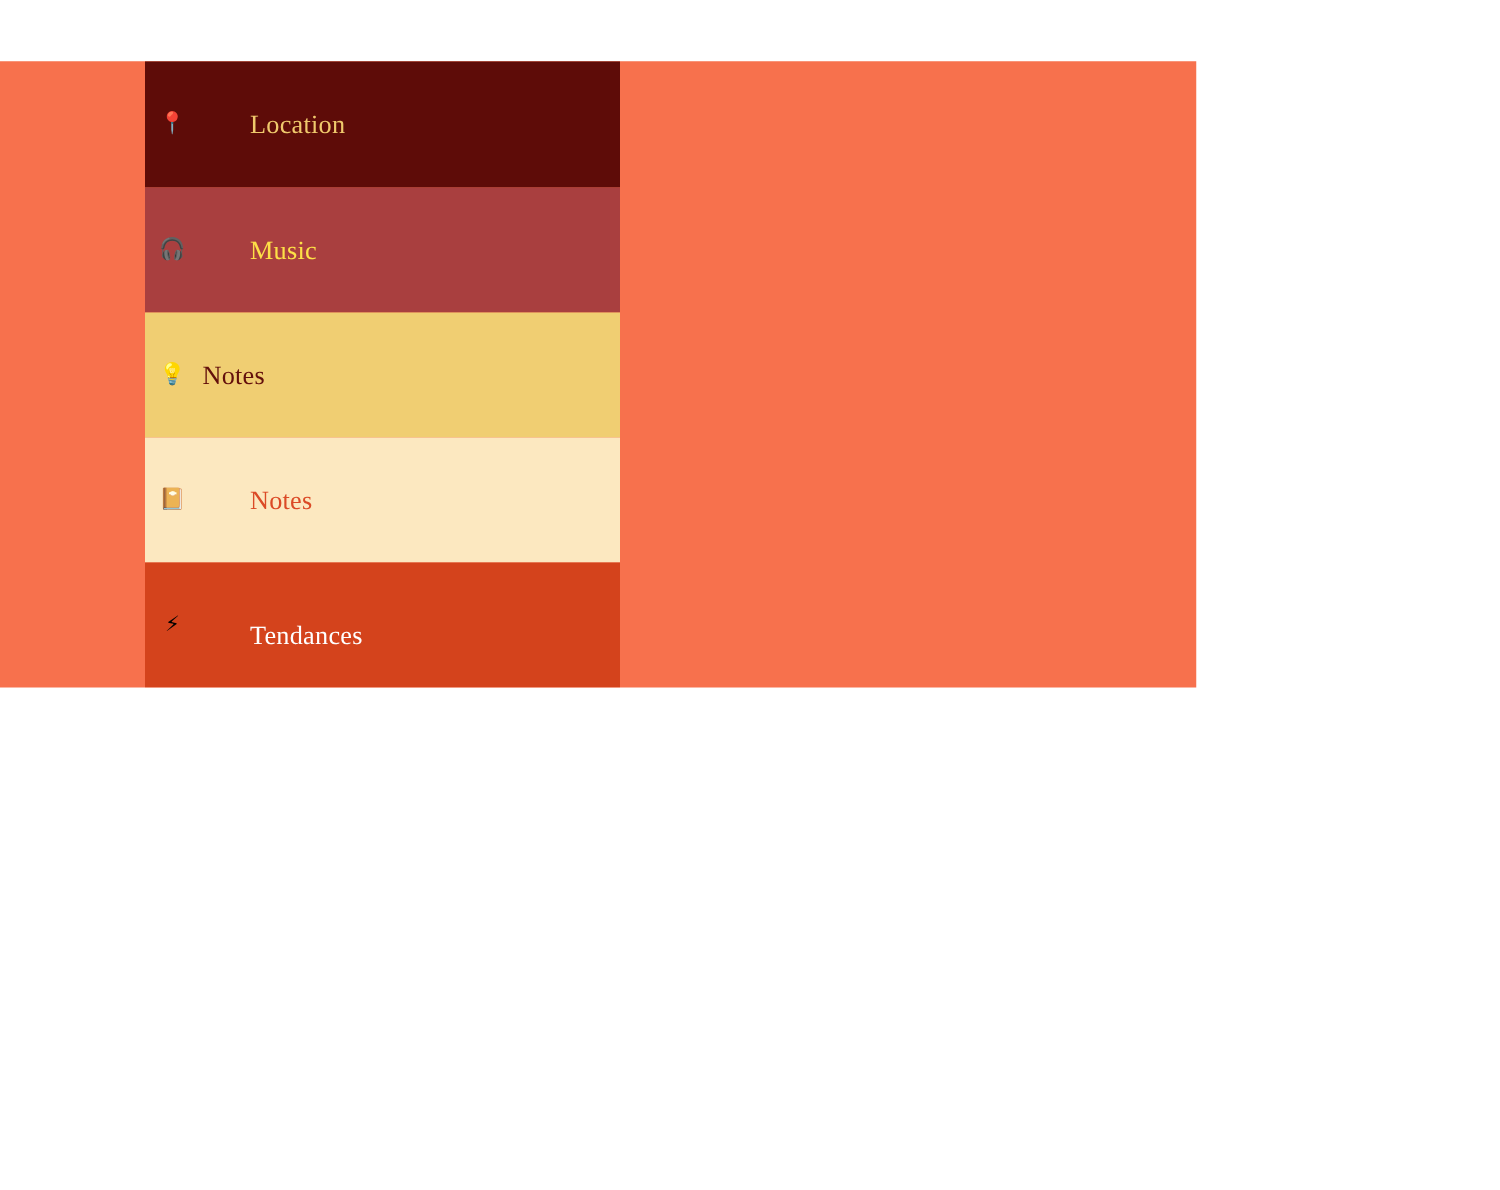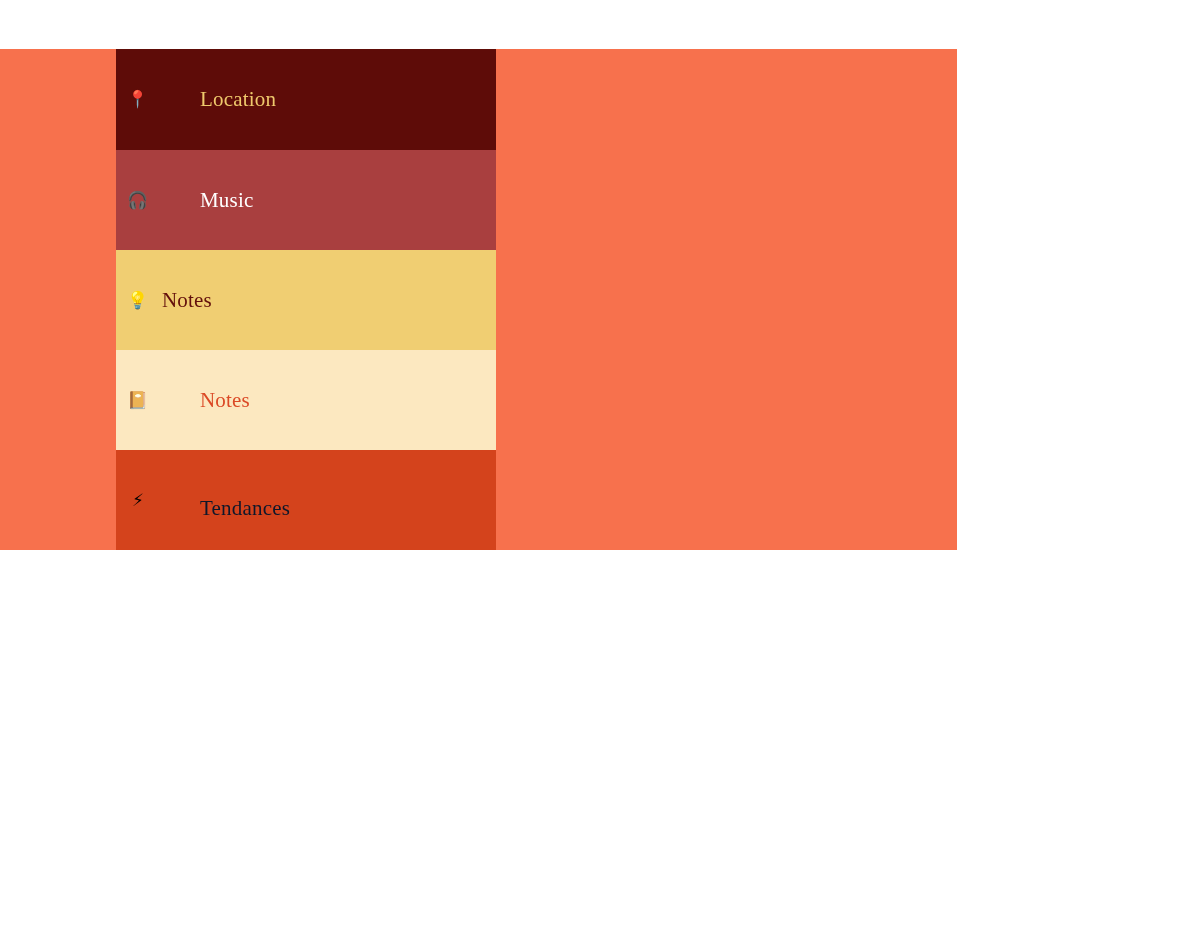--- a/index.html
+++ b/index.html
@@ -63,30 +63,30 @@
     line-height: 1;
     letter-spacing: 0.2px;
     white-space: nowrap;
   }
 
   
   .row-location   { background: #5E0C08; }
   .row-location   .menu-label { color: #EFC96C; }
 
   .row-music      { background: #A93F3F; }
-  .row-music      .menu-label { color: #ffffff; }
+  .row-music      .menu-label { color: #fde047; }
 
   .row-notes      { background: #F0CE72; }
   .row-notes      .menu-label { color: #63100C; margin-left: 13px; }
 
   .row-books      { background: #FCE8C0; }
   .row-books      .menu-label { color: #DB4A26; }
 
   .row-tendances  { background: #D4431C; }
-  .row-tendances  .menu-label { color: #0f172a; margin-top: 16px; }
+  .row-tendances  .menu-label { color: #ffffff; margin-top: 16px; }
 </style>
 </head>
 <body>
 
 <div class="page-panel">
 
   <nav class="menu">
 
     <div class="menu-item first row-location">
       <span class="menu-icon">📍</span>

